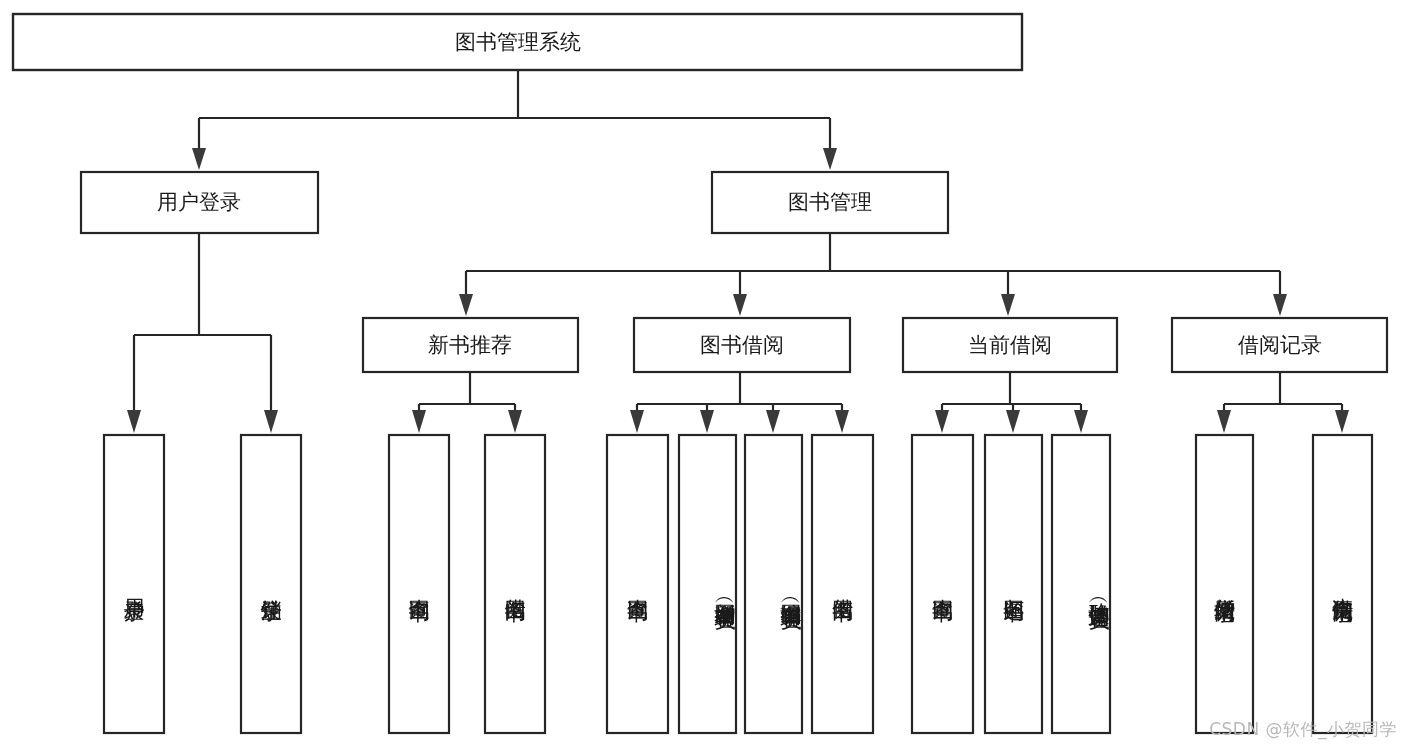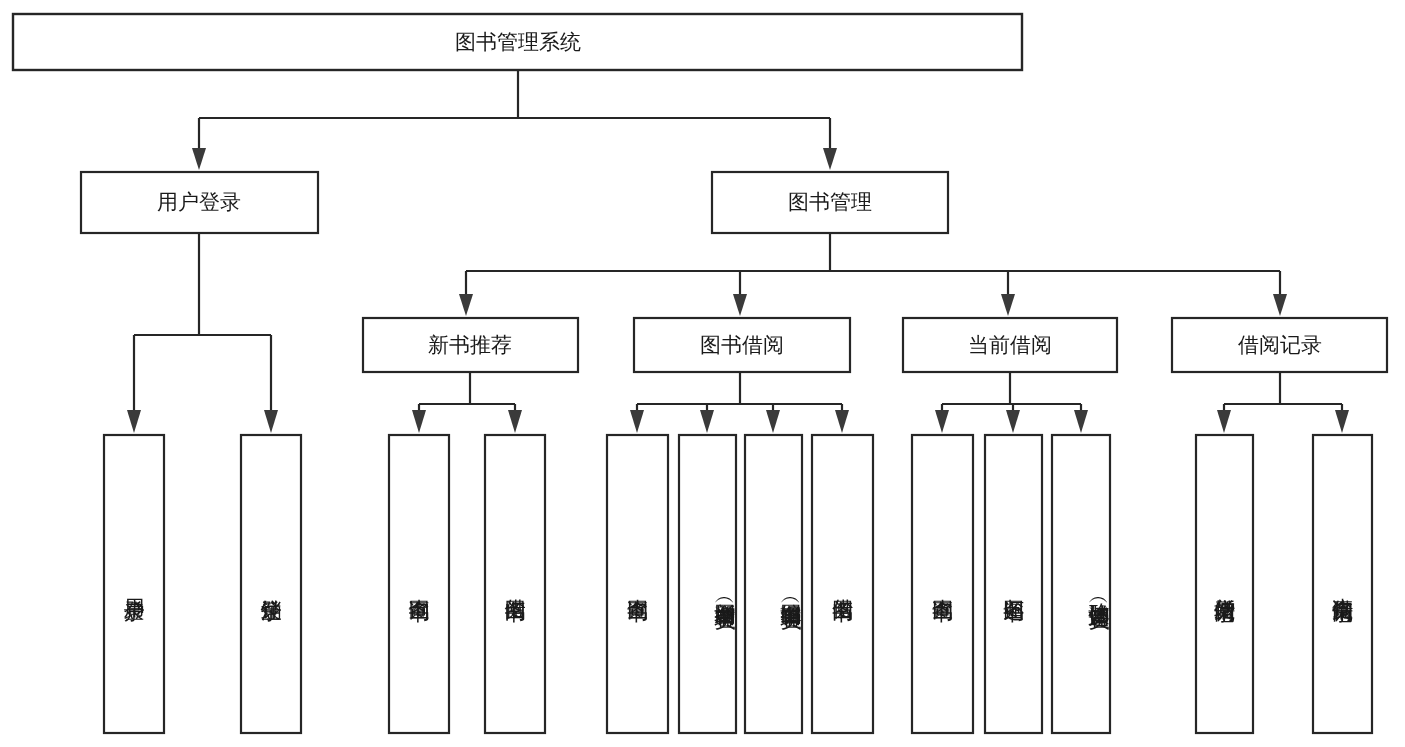--- a/index.html
+++ b/index.html
@@ -220,14 +220,15 @@
   <div class="vlabel" style="left:607px;  top:435px; width:61px; height:298px;">查询图书</div>
   <div class="vlabel" style="left:679px;  top:435px; width:57px; height:298px; align-items:flex-start; padding-top:12px; box-sizing:border-box;">新增图书（管理员）</div>
   <div class="vlabel" style="left:745px;  top:435px; width:57px; height:298px; align-items:flex-start; padding-top:12px; box-sizing:border-box;">编辑图书（管理员）</div>
   <div class="vlabel" style="left:812px;  top:435px; width:61px; height:298px;">借阅图书</div>
   <div class="vlabel" style="left:912px;  top:435px; width:61px; height:298px;">查询图书</div>
   <div class="vlabel" style="left:985px;  top:435px; width:57px; height:298px;">归还图书</div>
   <div class="vlabel" style="left:1052px; top:435px; width:58px; height:298px; align-items:flex-start; padding-top:12px; box-sizing:border-box;">确认归还（管理员）</div>
   <div class="vlabel" style="left:1196px; top:435px; width:57px; height:298px;">新增借阅记录</div>
   <div class="vlabel" style="left:1313px; top:435px; width:59px; height:298px;">查询借阅记录</div>
 
+  <div class="watermark">CSDN @软件_小贺同学</div>
 
 </div>
 
 </body></html>

